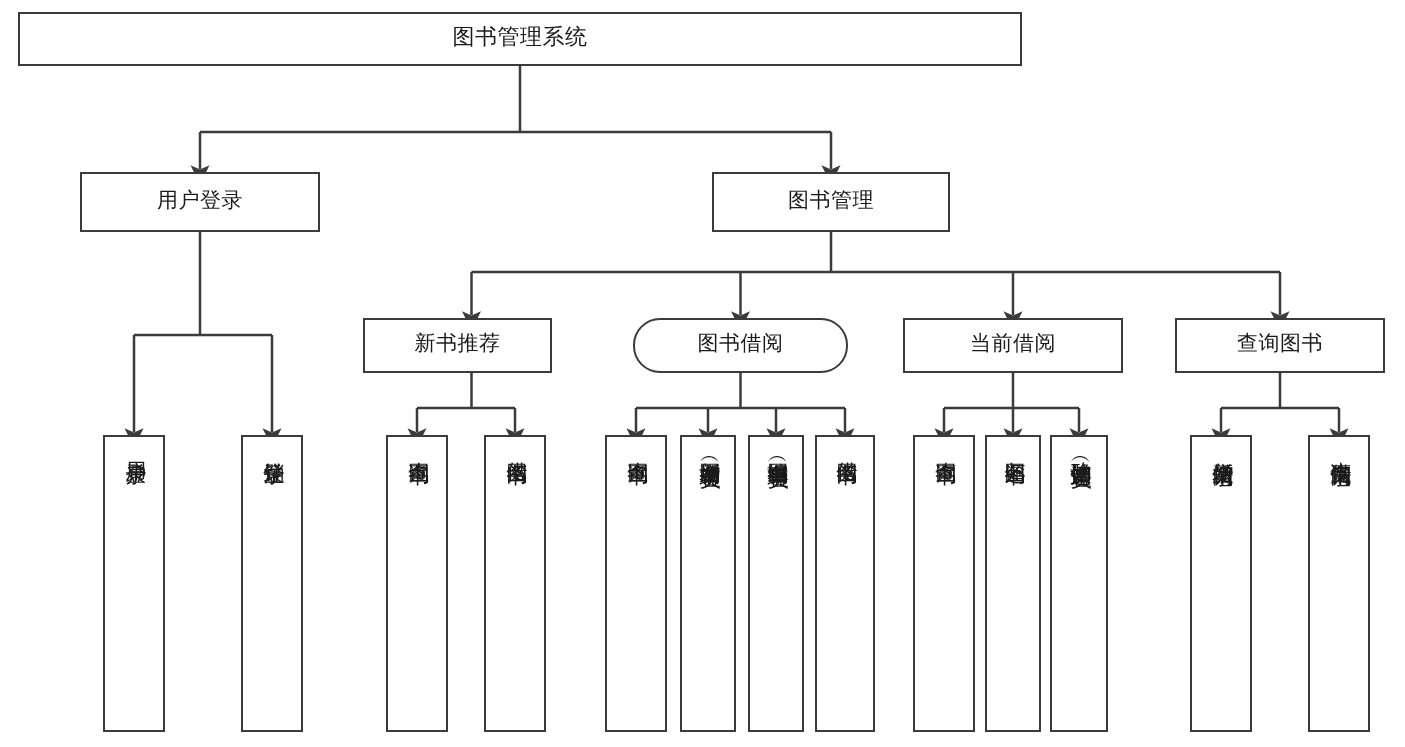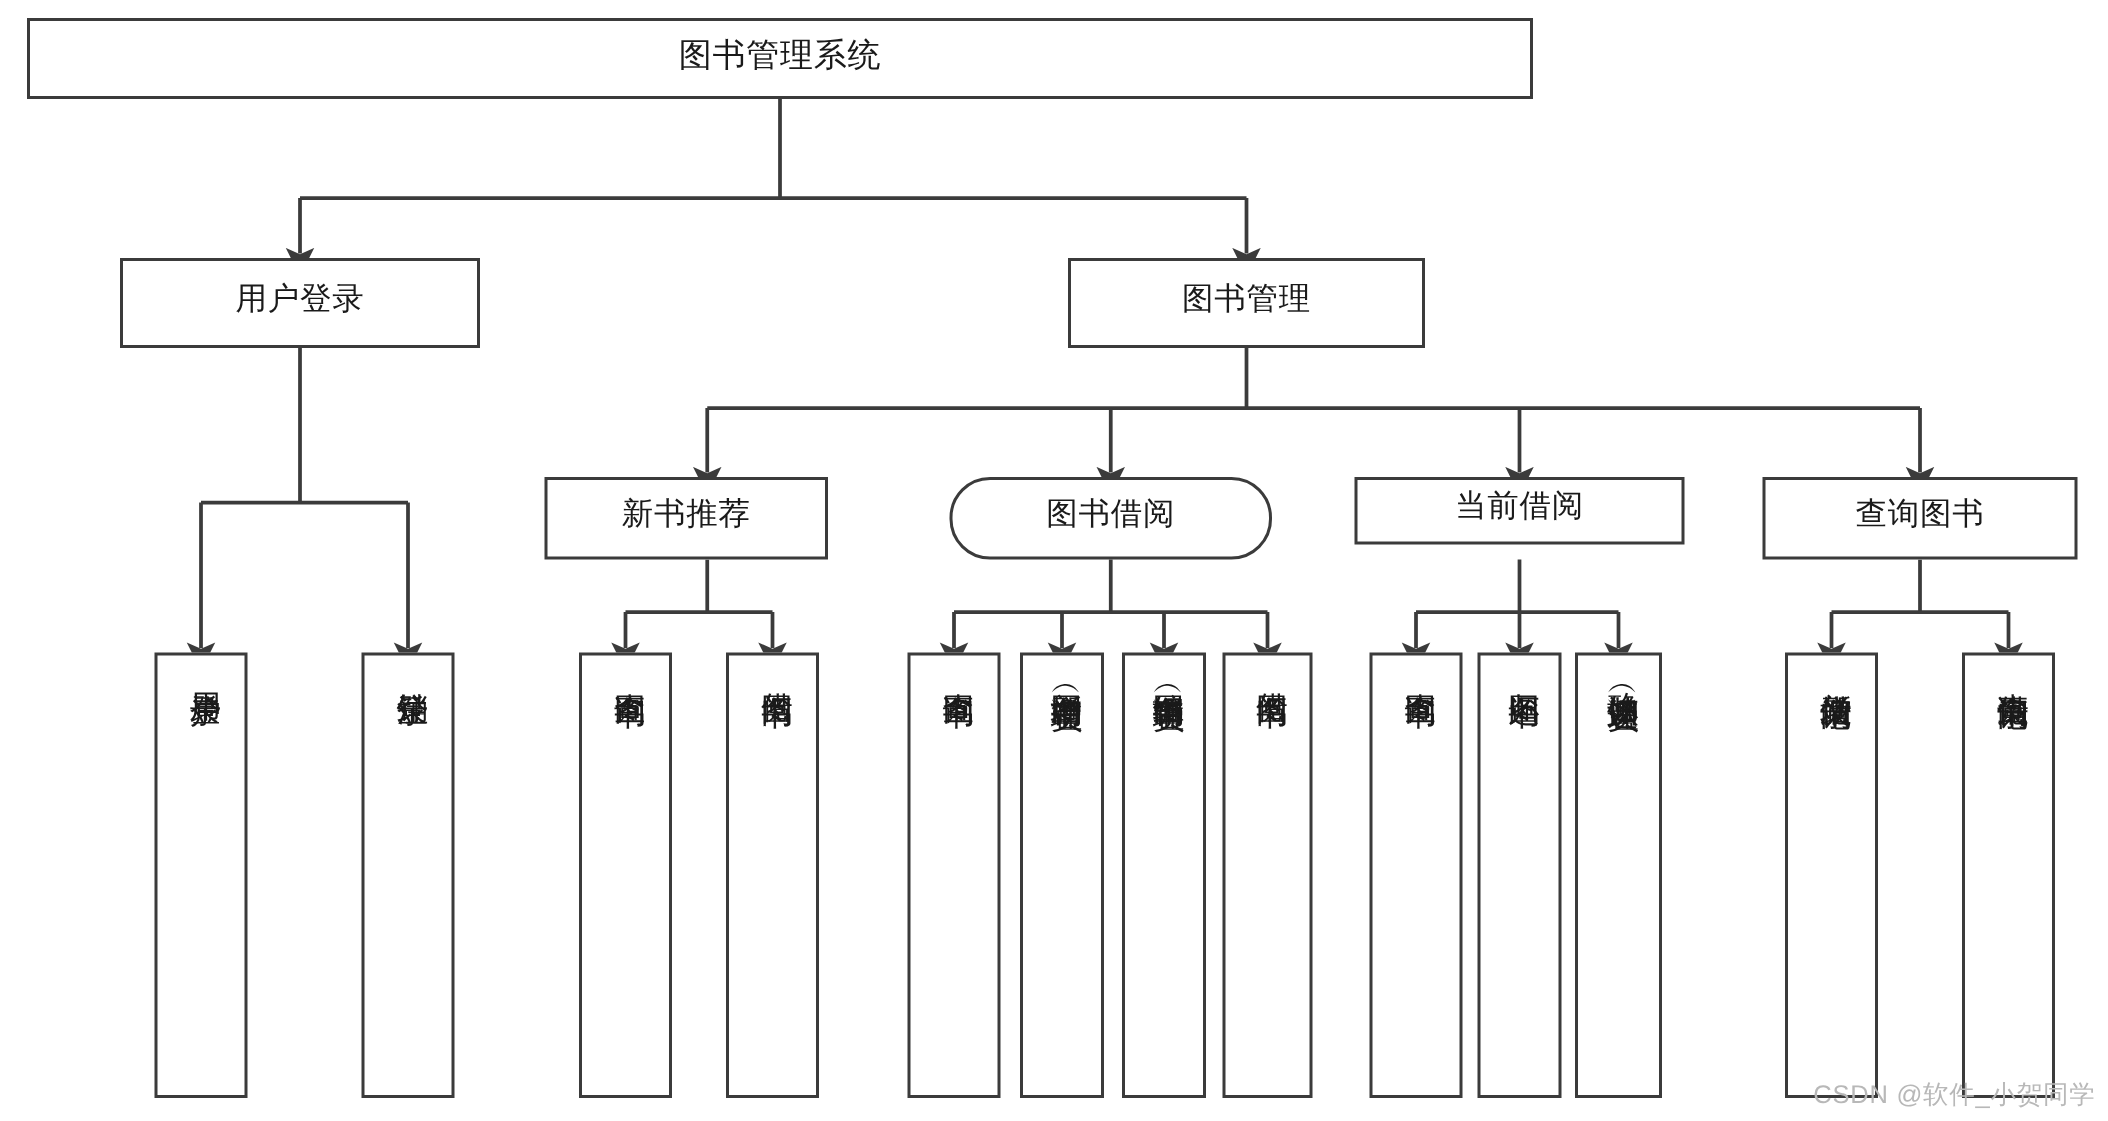--- a/index.html
+++ b/index.html
@@ -128,21 +128,21 @@
       </div>
       <div class="node horiz" style="left: 712px; top: 172px; width: 238px; height: 60px;">
         <span class="lbl">图书管理</span>
       </div>
       <div class="node horiz" style="left: 363px; top: 318px; width: 189px; height: 55px;">
         <span class="lbl">新书推荐</span>
       </div>
       <div class="node horiz" style="left: 633px; top: 318px; width: 215px; height: 55px; border-radius: 27px;">
         <span class="lbl">图书借阅</span>
       </div>
-      <div class="node horiz" style="left: 903px; top: 318px; width: 220px; height: 45px;">
+      <div class="node horiz" style="left: 903px; top: 318px; width: 220px; height: 55px;">
         <span class="lbl">当前借阅</span>
       </div>
       <div class="node horiz" style="left: 1175px; top: 318px; width: 210px; height: 55px;">
         <span class="lbl">查询图书</span>
       </div>
       <div class="node vert" style="left: 103px; top: 435px; width: 62px; height: 297px;">
         <span class="lbl">用户登录</span>
       </div>
       <div class="node vert" style="left: 241px; top: 435px; width: 62px; height: 297px;">
         <span class="lbl">注销登录</span>
@@ -175,14 +175,13 @@
         <span class="lbl">确认归还（管理员）</span>
       </div>
       <div class="node vert" style="left: 1190px; top: 435px; width: 62px; height: 297px;">
         <span class="lbl">新增借阅记录</span>
       </div>
       <div class="node vert" style="left: 1308px; top: 435px; width: 62px; height: 297px;">
         <span class="lbl">查询借阅记录</span>
       </div>
     </div>
 
-  <div class="watermark">CSDN @软件_小贺同学</div>
 </div>
 
 </body></html>

